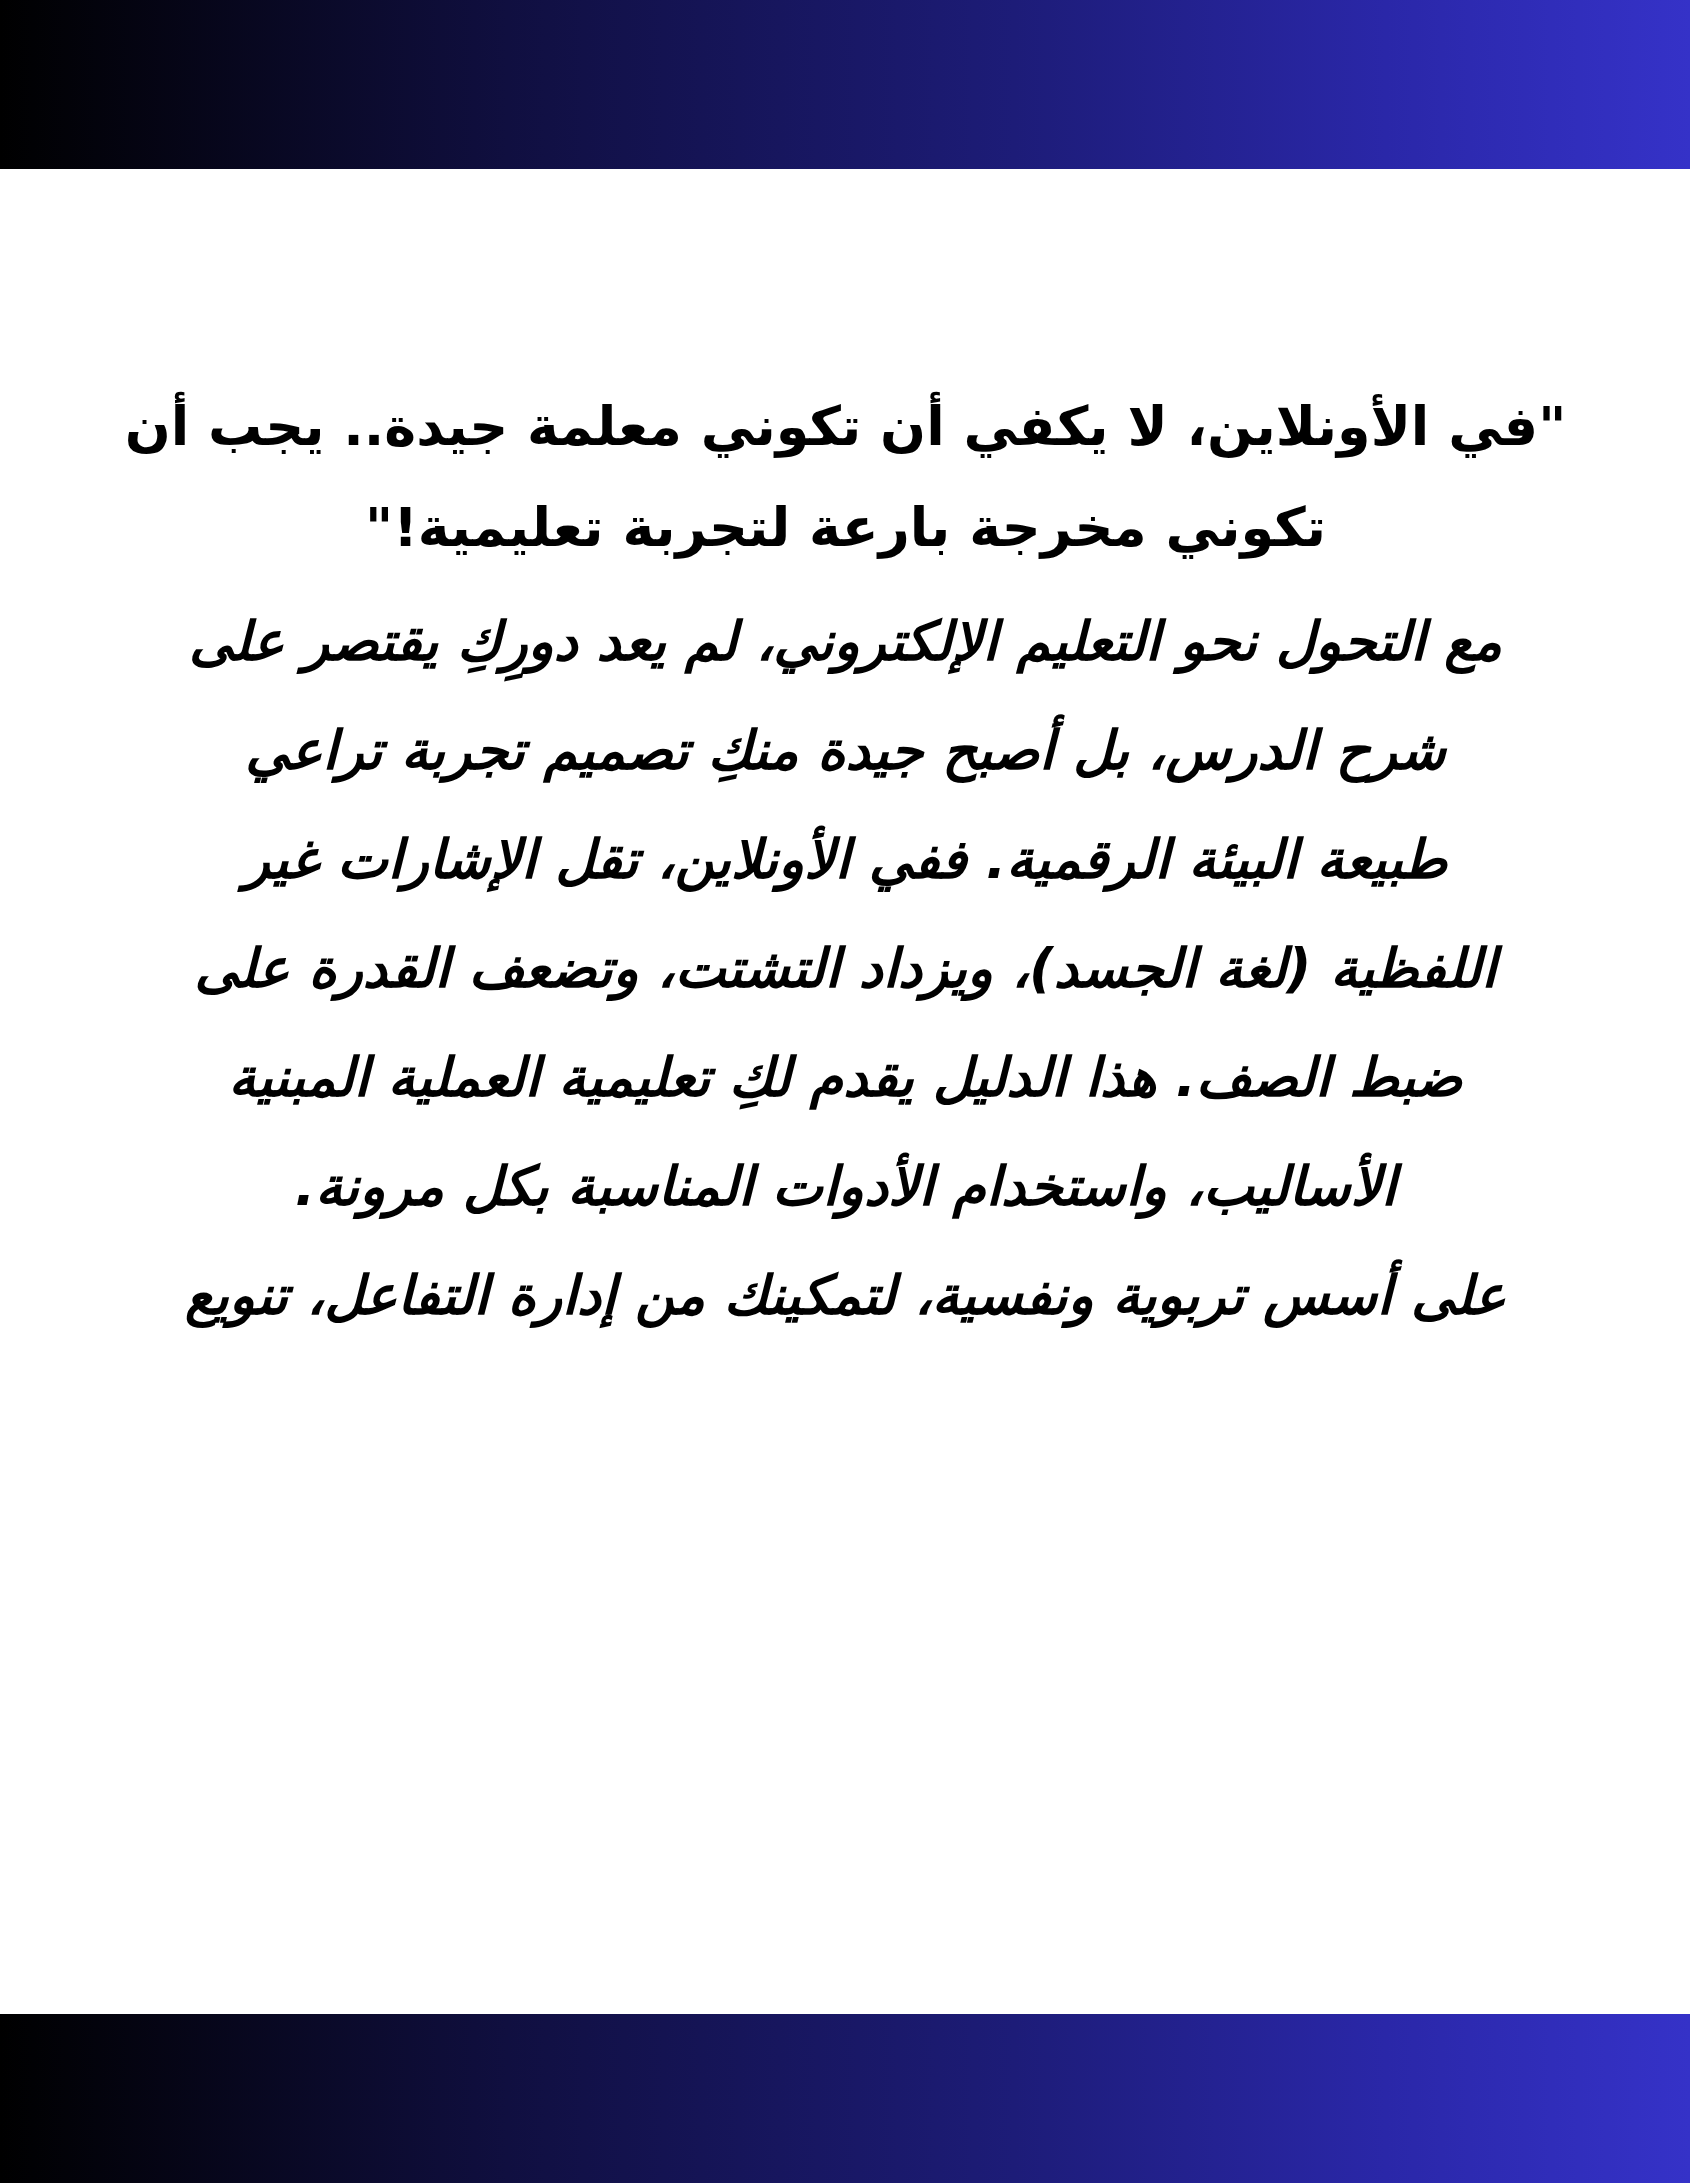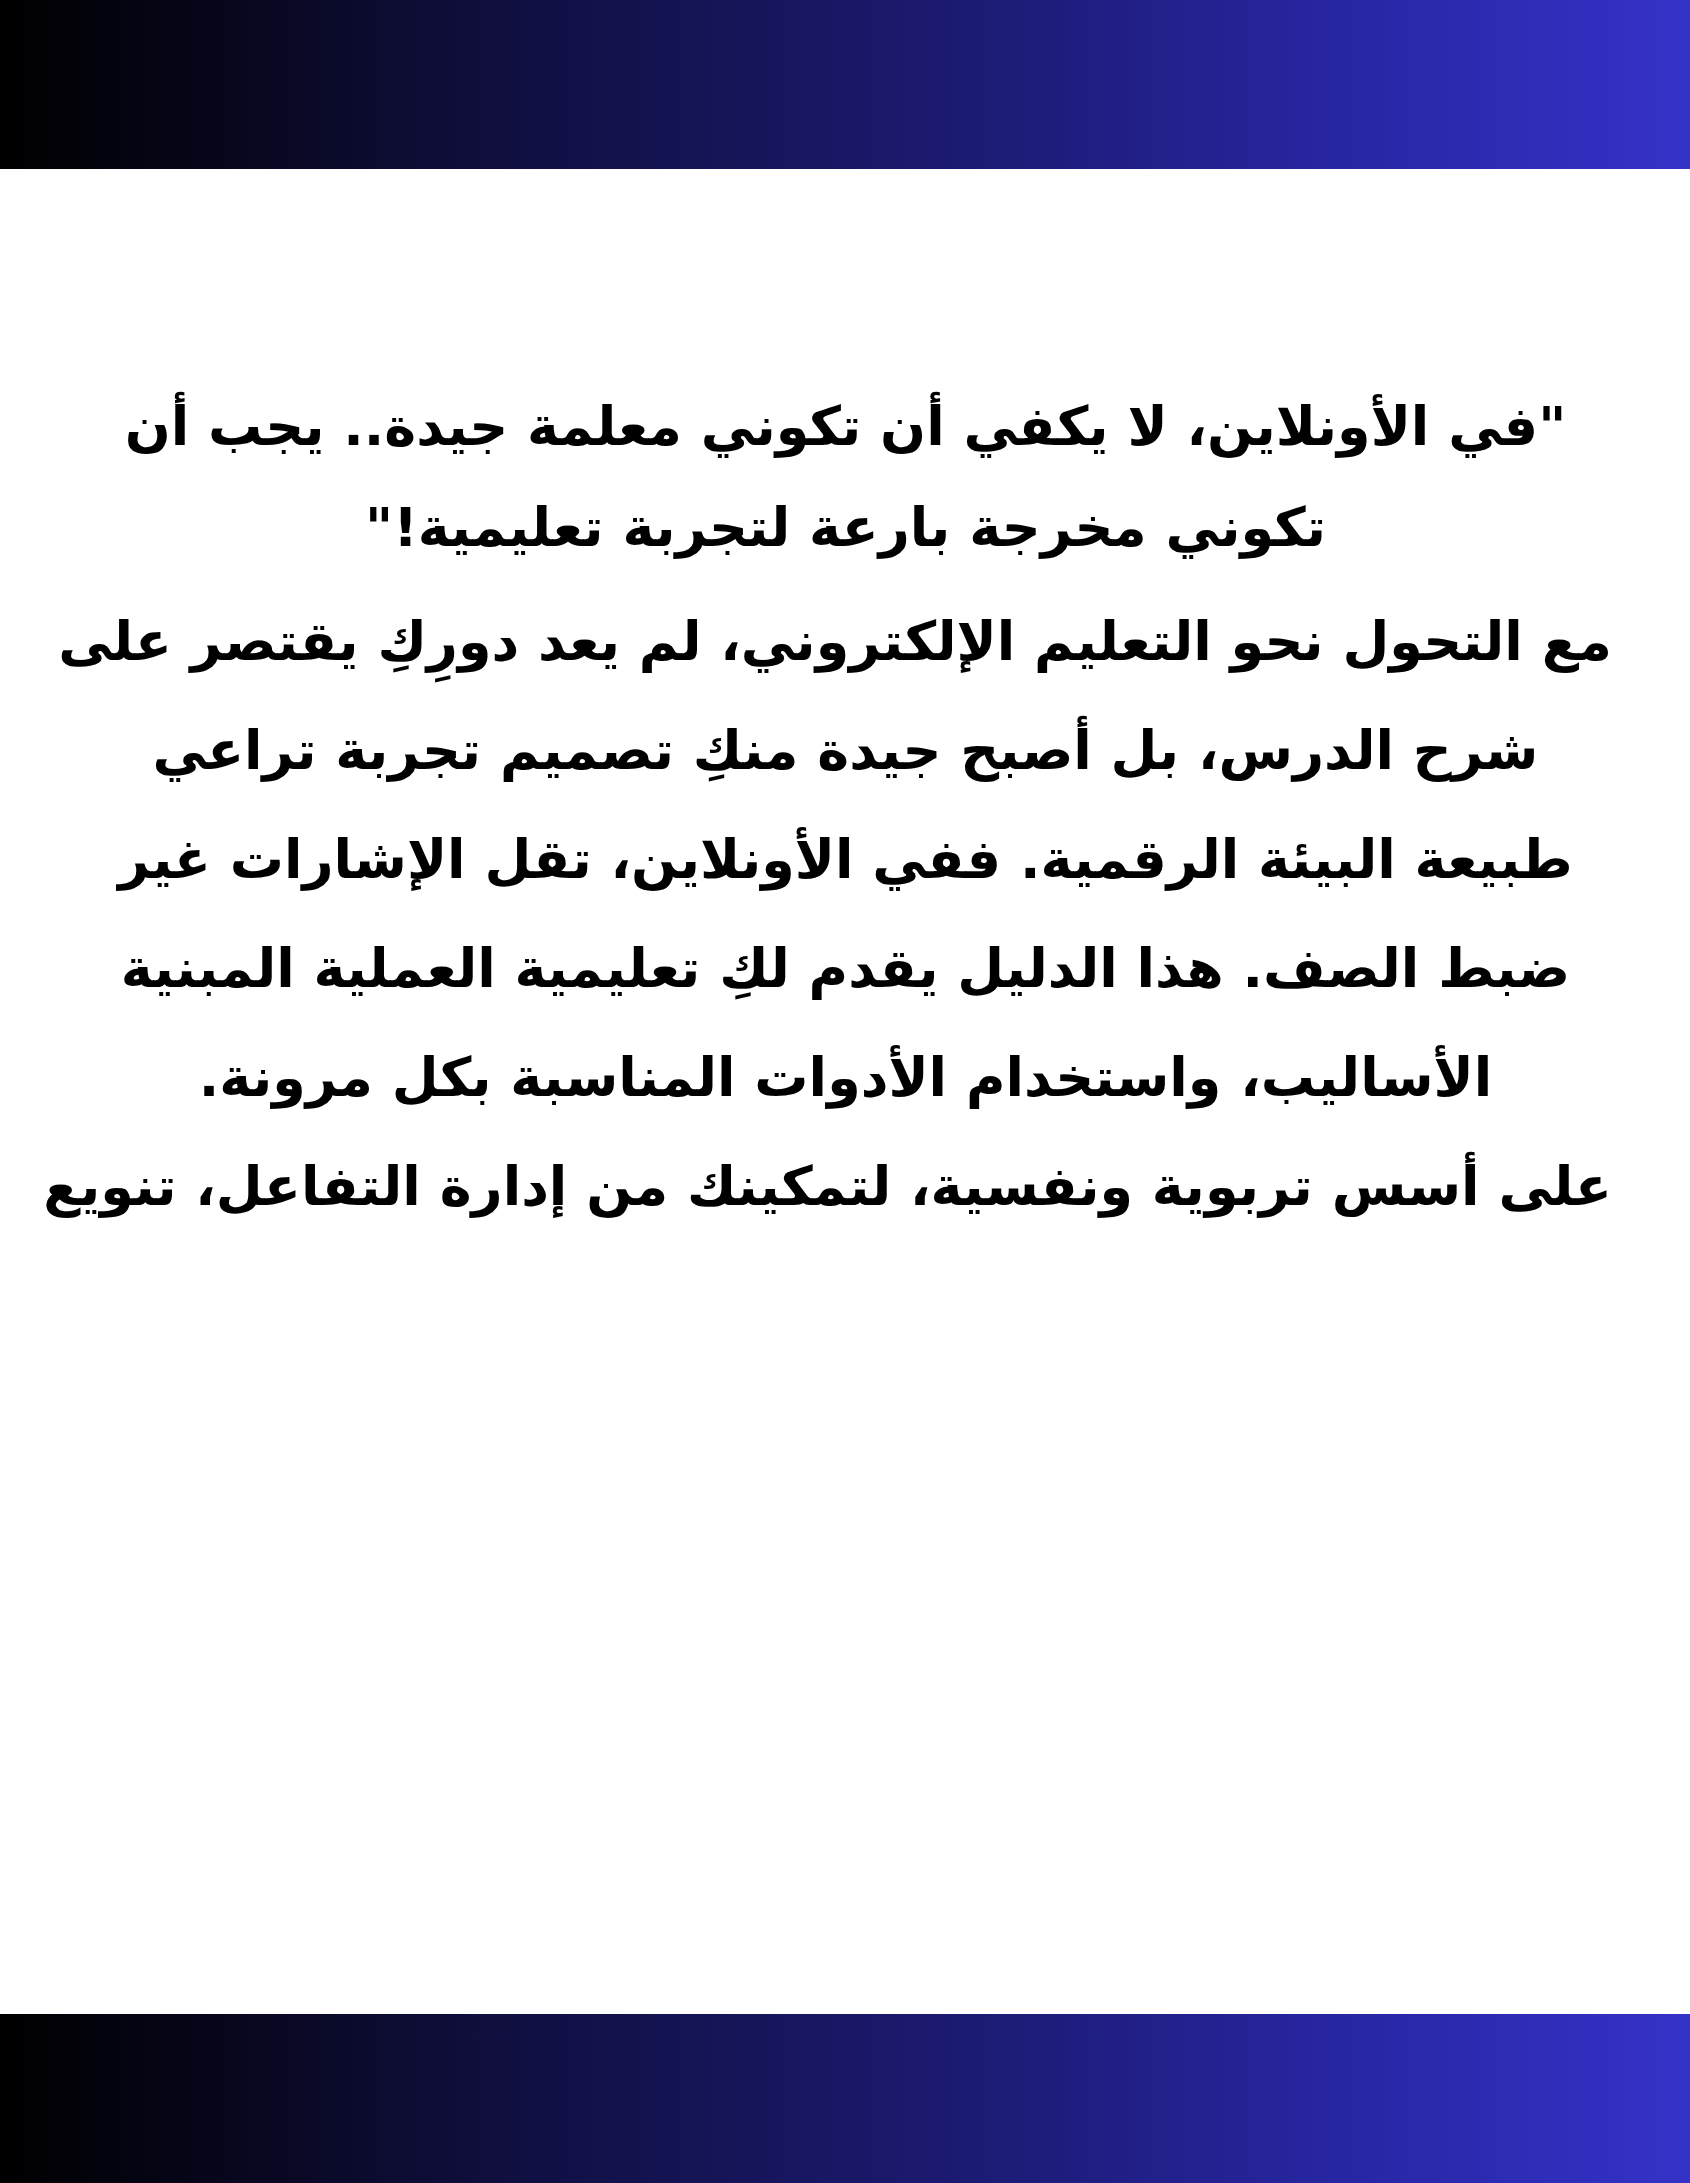--- a/index.html
+++ b/index.html
@@ -49,37 +49,39 @@
     .quote .line {
       line-height: 101px;
       height: 101px;
     }
     .body-text {
       margin-top: 8.7px;
     }
     .body-text .line {
       height: 109px;
       line-height: 109px;
+      font-style: italic;
     }
   </style>
 </head>
 <body>
 
 <div class="page">
   <div class="band band-top"></div>
 
   <div class="content">
     <div class="quote">
       <span class="line">"في الأونلاين، لا يكفي أن تكوني معلمة جيدة.. يجب أن</span>
       <span class="line">تكوني مخرجة بارعة لتجربة تعليمية!"</span>
     </div>
     <div class="body-text">
       <span class="line">مع التحول نحو التعليم الإلكتروني، لم يعد دورِكِ يقتصر على</span>
       <span class="line">شرح الدرس، بل أصبح جيدة منكِ تصميم تجربة تراعي</span>
       <span class="line">طبيعة البيئة الرقمية. ففي الأونلاين، تقل الإشارات غير</span>
+      <span class="line">اللفظية (لغة الجسد)، ويزداد التشتت، وتضعف القدرة على</span>
       <span class="line">ضبط الصف. هذا الدليل يقدم لكِ تعليمية العملية المبنية</span>
       <span class="line">الأساليب، واستخدام الأدوات المناسبة بكل مرونة.</span>
       <span class="line">على أسس تربوية ونفسية، لتمكينك من إدارة التفاعل، تنويع</span>
     </div>
   </div>
 
   <div class="band band-bottom"></div>
 </div>
 
 

